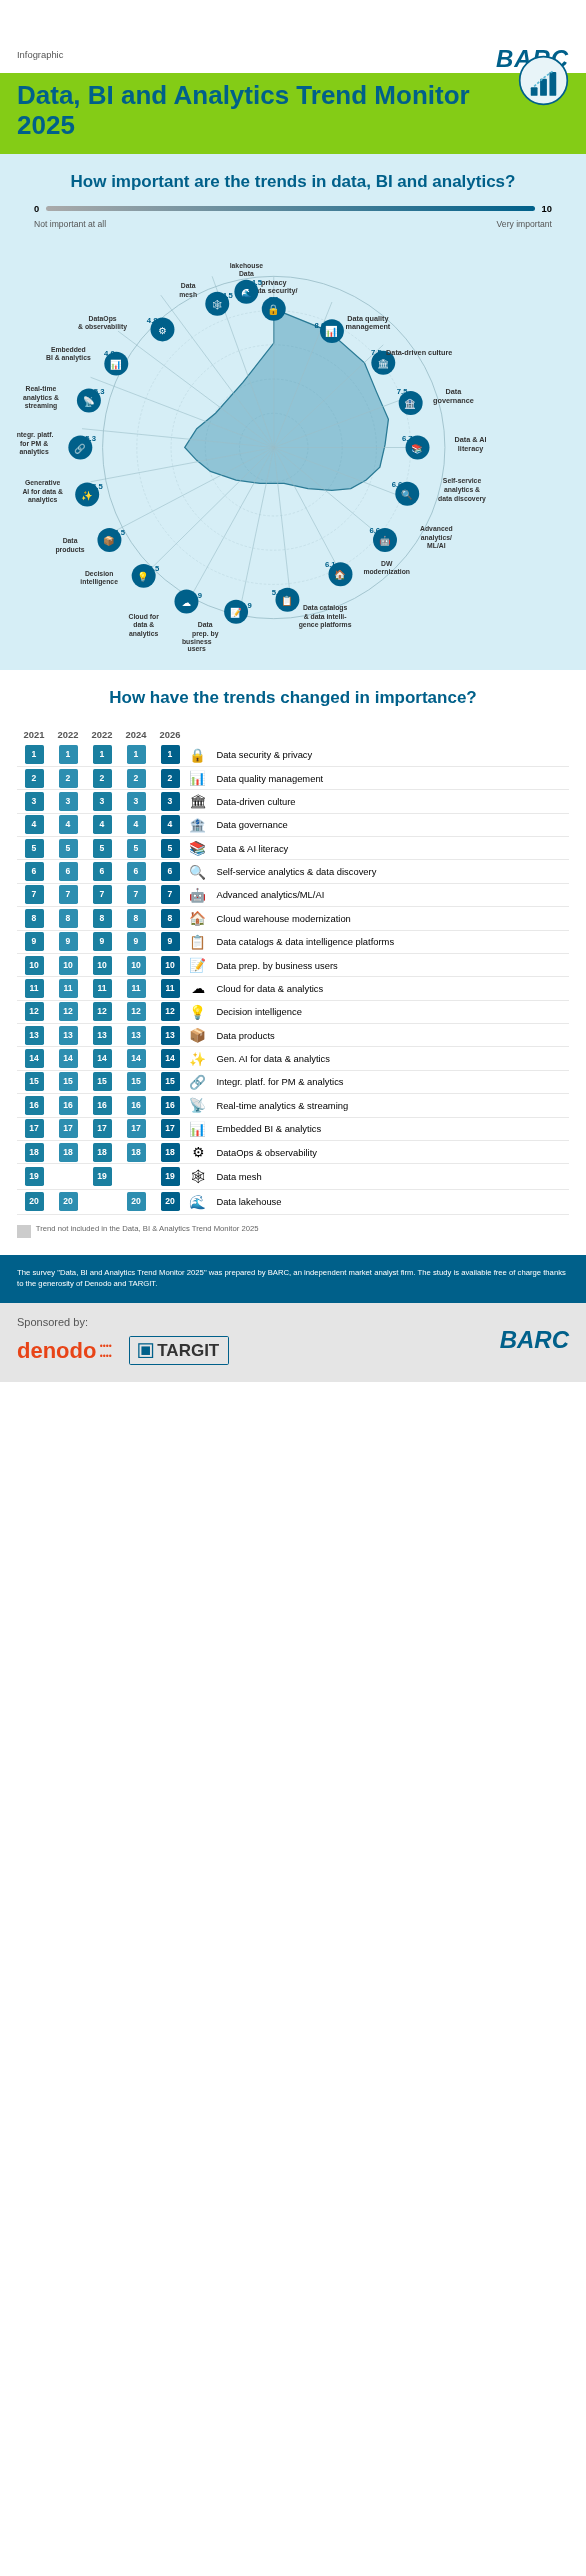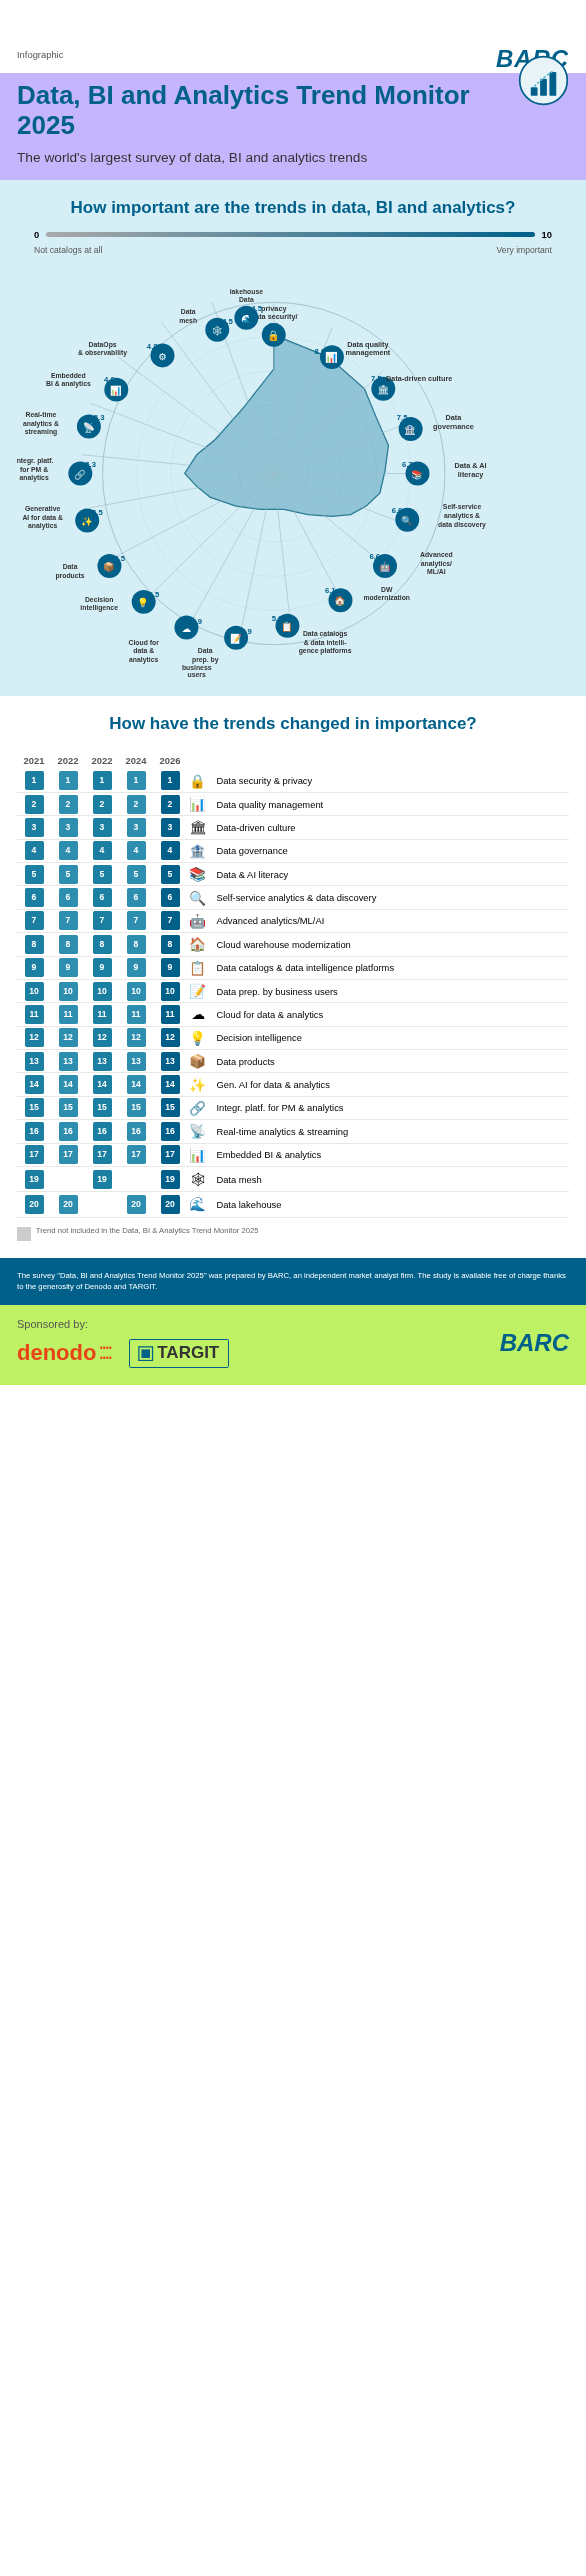--- a/index.html
+++ b/index.html
@@ -3,21 +3,21 @@
   <meta charset="utf-8">
   <style>
     * { box-sizing: border-box; margin: 0; padding: 0; }
     body { font-family: Arial, sans-serif; width: 586px; background: #fff; }
 
     
     .header { padding: 10.3px 17px 6.8px 17px; background: #fff; margin-top: 36px; }
     .header .barc-logo { font-size: 24px; font-weight: 900; color: #00608a; letter-spacing: 0.9px; float: right; margin-top: -1.7px; font-style: italic; }
 
     
-    .title-section { padding: 8.6px 17px 13px 17px; background: #c4b5fd; clear: both; }
+    .title-section { padding: 8.6px 17px 13px 17px; background: #84cc16; clear: both; }
     .title-section h1 { font-size: 26px; font-weight: 900; color: #00608a; line-height: 1.15; }
     .title-section .subtitle { font-size: 13.7px; color: #333; margin-top: 6.8px; line-height: 1.4; }
     .icon-chart { float: right; margin-top: -26px; }
 
     
     .section-blue { background: #d6eef6; padding: 17px; }
     .section-title { font-size: 17px; font-weight: 700; color: #00608a; text-align: center; margin-bottom: 10.3px; line-height: 1.3; }
 
     .importance-scale { display: flex; align-items: center; margin-bottom: 4.3px; gap: 6.8px; }
     .scale-bar { flex: 1; height: 5.1px; background: linear-gradient(to right, #aaa, #00608a); border-radius: 2.6px; }
@@ -35,21 +35,21 @@
     .year-header { width: 34px; }
     .trend-name-col { text-align: left !important; padding-left: 6.8px !important; font-size: 9.4px; }
 
     .rank-box { display: inline-block; width: 19px; height: 19px; background: #00608a; color: #fff; font-size: 8.6px; font-weight: 700; line-height: 19px; text-align: center; border-radius: 1.7px; }
     .rank-box-gray { display: inline-block; width: 19px; height: 19px; background: #ccc; color: #555; font-size: 8.6px; font-weight: 700; line-height: 19px; text-align: center; border-radius: 1.7px; }
 
     
     .footer-section { background: #00608a; padding: 13px 17px; }
     .footer-text { font-size: 7.7px; color: #fff; line-height: 1.4; }
 
-    .sponsor-section { background: #bef264; padding: 13px 17px 17px 17px; }
+    .sponsor-section { background: #e5e5e5; padding: 13px 17px 17px 17px; }
     .sponsor-label { font-size: 11px; color: #555; margin-bottom: 8.6px; }
     .sponsors { display: flex; align-items: center; gap: 17px; }
 
     .trend-row td { border-bottom: 0.9px solid #e8e8e8; }
 
     .trend-note { font-size: 7.7px; color: #666; margin-top: 8.6px; display: flex; align-items: flex-start; gap: 5.1px; }
     .trend-note-box { width: 13.7px; height: 13.7px; background: #ccc; flex-shrink: 0; margin-top: 0.9px; }
   </style>
 </head>
 <body>
@@ -64,34 +64,33 @@
   <div class="icon-chart">
     <svg width="51" height="51" viewBox="0 0 60 60">
       <circle cx="30" cy="30" r="28" fill="#e8f4f8" stroke="#00608a" stroke-width="2"></circle>
       <rect x="15" y="38" width="8" height="10" fill="#00608a" rx="1"></rect>
       <rect x="26" y="28" width="8" height="20" fill="#00608a" rx="1"></rect>
       <rect x="37" y="20" width="8" height="28" fill="#00608a" rx="1"></rect>
       <polyline points="19,37 30,27 41,19" fill="none" stroke="#5bb8d4" stroke-width="2" stroke-dasharray="3,2"></polyline>
     </svg>
   </div>
   <h1>Data, BI and Analytics Trend Monitor 2025</h1>
-  <p class="subtitle">The world's largest survey of data, BI and analytics trends</p>
 </div>
 
 <div class="section-blue">
   <h2 class="section-title">How important are the trends in data, BI and analytics?</h2>
 
   <div style="padding: 0 17px;">
     <div class="importance-scale">
       <span style="font-size:9.4px;font-weight:bold;">0</span>
       <div class="scale-bar"></div>
       <span style="font-size:9.4px;font-weight:bold;">10</span>
     </div>
     <div class="scale-labels">
-      <span>Not catalogs at all</span>
+      <span>Not important at all</span>
       <span>Very important</span>
     </div>
   </div>
 
   <div class="spider-container">
     <svg viewBox="0 0 645 480" width="552" height="411">
 
       <defs>
         <radialGradient id="bgGrad" cx="50%" cy="50%" r="50%">
           <stop offset="0%" style="stop-color:#b8dde8;stop-opacity:0.3"></stop>
@@ -445,20 +444,29 @@
           <tr class="trend-row">
             <td><span class="rank-box" style="background:#1a7fa0;">17</span></td>
             <td><span class="rank-box" style="background:#2d8eb0;">17</span></td>
             <td><span class="rank-box" style="background:#1a7fa0;">17</span></td>
             <td><span class="rank-box" style="background:#2d8eb0;">17</span></td>
             <td><span class="rank-box" style="background:#00608a;">17</span></td>
             <td style="font-size:13.7px;text-align:center;">📊</td>
             <td class="trend-name-col">Embedded BI &amp; analytics</td>
           </tr>
           <tr class="trend-row">
+            <td><span class="rank-box" style="background:#1a7fa0;">18</span></td>
+            <td><span class="rank-box" style="background:#2d8eb0;">18</span></td>
+            <td><span class="rank-box" style="background:#1a7fa0;">18</span></td>
+            <td><span class="rank-box" style="background:#2d8eb0;">18</span></td>
+            <td><span class="rank-box" style="background:#00608a;">18</span></td>
+            <td style="font-size:13.7px;text-align:center;">⚙</td>
+            <td class="trend-name-col">DataOps &amp; observability</td>
+          </tr>
+          <tr class="trend-row">
             <td><span class="rank-box" style="background:#1a7fa0;">19</span></td>
             <td><span class="rank-box-gray" style="background:transparent;"></span></td>
             <td><span class="rank-box" style="background:#1a7fa0;">19</span></td>
             <td><span class="rank-box-gray" style="background:transparent;"></span></td>
             <td><span class="rank-box" style="background:#00608a;">19</span></td>
             <td style="font-size:13.7px;text-align:center;">🕸</td>
             <td class="trend-name-col">Data mesh</td>
           </tr>
           <tr class="trend-row">
             <td><span class="rank-box" style="background:#1a7fa0;">20</span></td>

